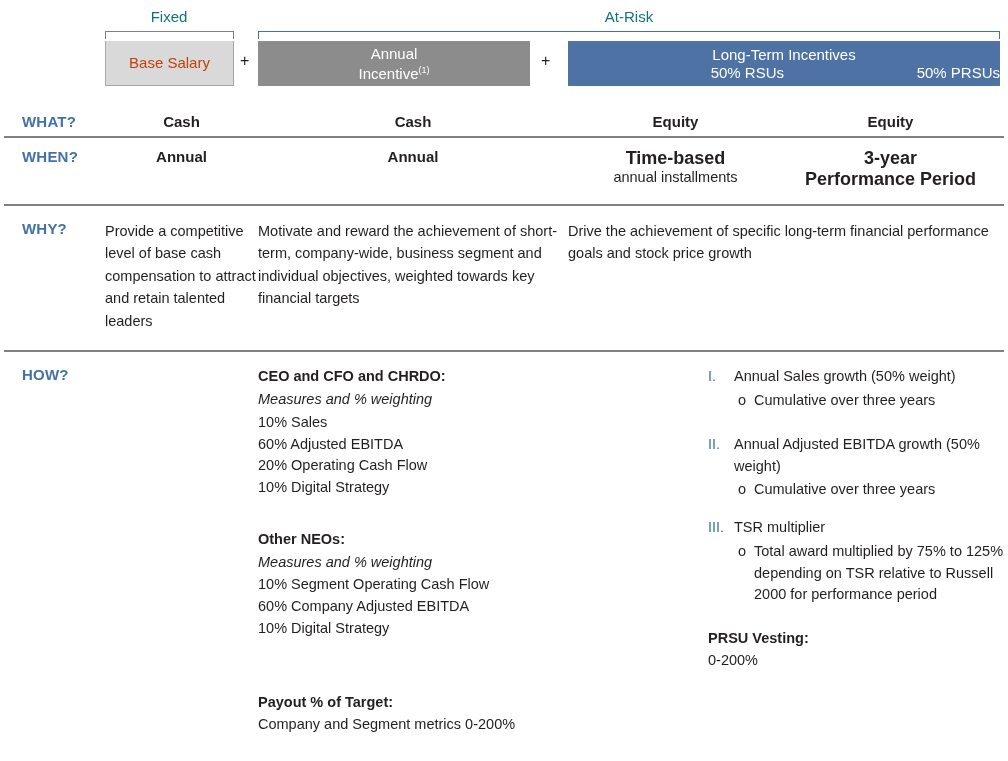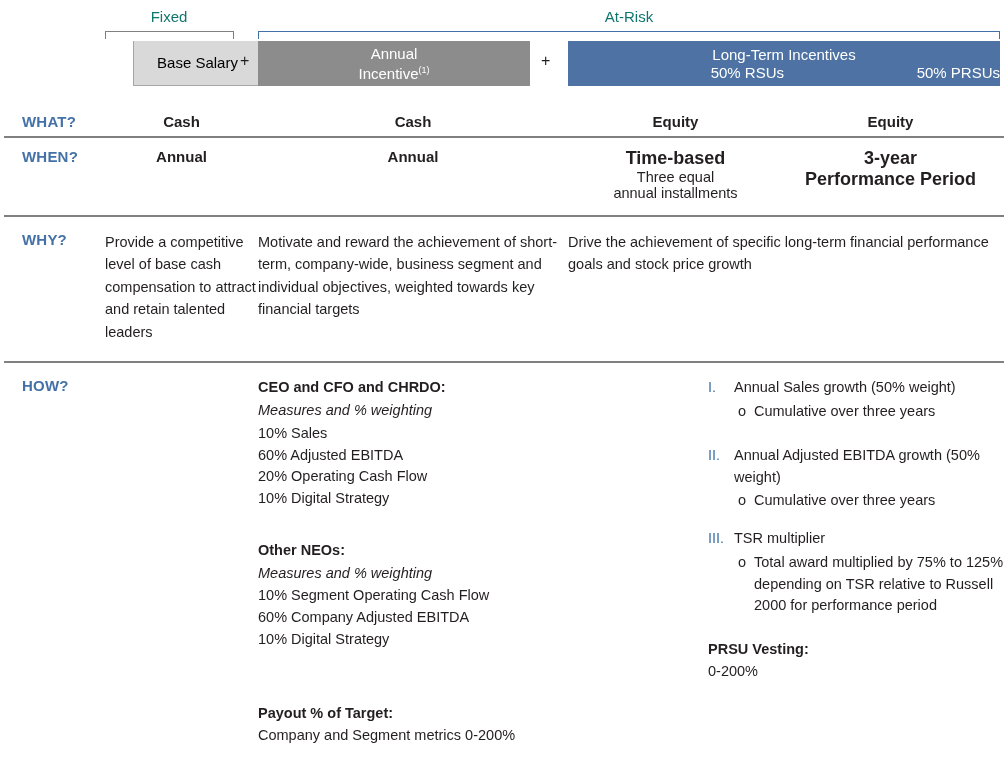--- a/index.html
+++ b/index.html
@@ -53,22 +53,21 @@
     align-items: center;
     justify-content: center;
     font-size: 15px;
     line-height: 1.28;
   }
   .box-base {
     left: 105px; width: 129px;
     background: #d9d9d9;
     border: 1.5px solid #a6a6a6;
     border-top: none;
-    color: #000000;
-    margin-left: 28px;
+    color: #c2410c;
   }
   .box-annual {
     left: 258px; width: 272px;
     background: #8c8c8c;
     color: #ffffff;
   }
   .box-lti {
     left: 568px; width: 432px;
     background: #4d72a3;
     color: #ffffff;
@@ -206,21 +205,20 @@
   <div class="val what-eq-2">Equity</div>
 </div>
 <div class="hr"></div>
 
 <div class="row row-when">
   <div class="col-label">WHEN?</div>
   <div class="when-a">Annual</div>
   <div class="when-b">Annual</div>
   <div class="when-c">
     <div class="strong">Time-based</div>
-    <div>Three equal</div>
     <div>annual installments</div>
   </div>
   <div class="when-d">
     <div class="strong">3-year</div>
     <div class="strong">Performance Period</div>
   </div>
 </div>
 <div class="hr"></div>
 
 <div class="row row-why">

